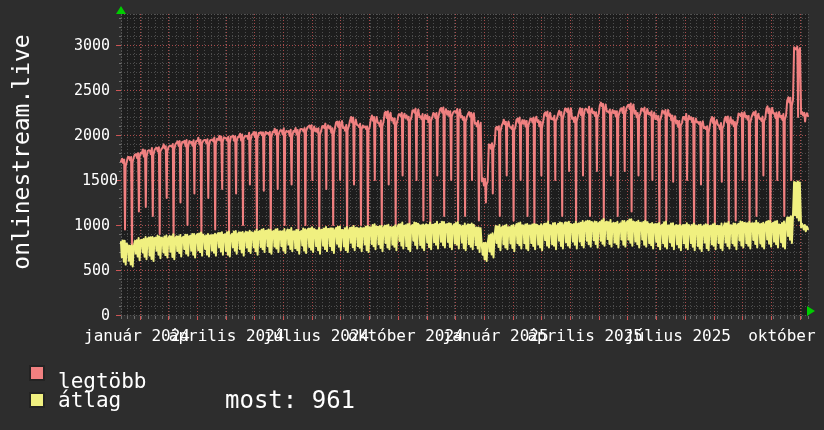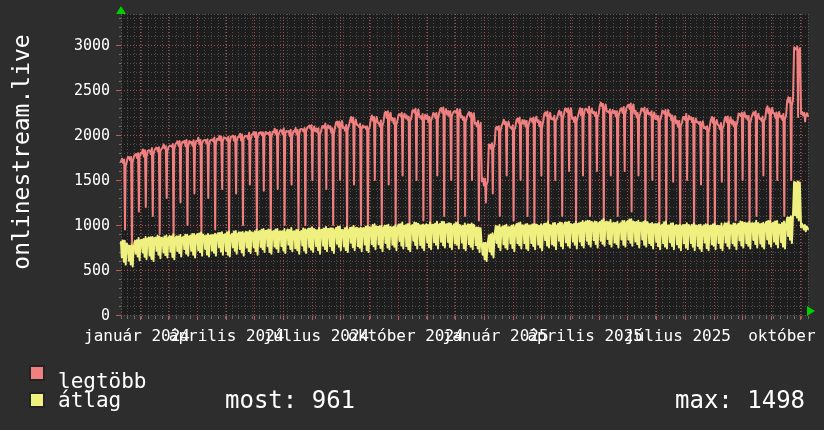--- a/index.html
+++ b/index.html
@@ -345,21 +345,21 @@
       <path d="M121.0,161.6 L122.1,158.7 L123.1,163.0 L124.2,159.6 L125.0,229.5 L125.6,166.6 L126.8,161.5 L127.9,157.1 L129.0,156.9 L130.0,160.3 L131.1,157.0 L132.0,252.0 L132.5,162.2 L133.8,157.2 L134.9,154.6 L136.0,154.1 L137.0,157.9 L138.1,153.1 L138.9,211.5 L139.5,157.1 L140.7,152.7 L141.8,153.4 L142.9,149.4 L143.9,156.6 L145.0,150.2 L145.8,207.0 L146.4,157.6 L147.6,150.8 L148.8,150.3 L149.9,150.7 L150.8,154.3 L151.9,148.1 L152.8,216.0 L153.3,155.0 L154.6,149.8 L155.7,148.2 L156.8,147.7 L157.8,151.4 L158.9,147.2 L159.7,234.0 L160.3,151.7 L161.5,148.8 L162.6,147.8 L163.7,144.4 L164.7,148.6 L165.8,146.2 L166.7,198.0 L167.2,152.3 L168.5,147.0 L169.6,145.9 L170.7,145.8 L171.7,146.8 L172.8,144.0 L173.6,238.5 L174.2,149.6 L175.4,144.3 L176.5,142.8 L177.6,141.3 L178.6,145.9 L179.7,141.1 L180.5,202.5 L181.1,146.3 L182.3,141.8 L183.5,142.3 L184.6,140.8 L185.5,146.2 L186.6,140.1 L187.5,225.0 L188.0,147.8 L189.3,141.1 L190.4,142.6 L191.5,142.0 L192.5,145.8 L193.6,140.2 L194.4,193.5 L195.0,146.0 L196.2,141.1 L197.3,141.0 L198.4,137.8 L199.4,144.4 L200.5,139.9 L201.4,234.0 L201.9,143.7 L203.2,140.8 L204.3,140.0 L205.4,140.1 L206.4,143.2 L207.5,139.3 L208.3,198.0 L208.9,146.0 L210.1,140.5 L211.2,140.0 L212.3,139.5 L213.3,141.4 L214.4,137.4 L215.2,229.5 L215.8,144.2 L217.0,138.7 L218.2,139.9 L219.3,135.9 L220.2,140.5 L221.3,136.6 L222.2,189.0 L222.7,141.9 L224.0,137.3 L225.1,137.8 L226.2,138.3 L227.2,140.6 L228.3,136.8 L229.1,234.0 L229.7,143.3 L230.9,136.8 L232.0,136.5 L233.1,135.7 L234.1,140.8 L235.2,136.3 L236.1,193.5 L236.6,141.4 L237.9,136.9 L239.0,136.9 L240.1,133.8 L241.1,140.4 L242.2,134.6 L243.0,225.0 L243.5,139.2 L244.8,136.3 L245.9,136.1 L247.0,135.9 L248.0,139.0 L249.1,132.8 L249.9,184.5 L250.5,140.6 L251.7,134.8 L252.8,133.9 L254.0,132.0 L254.9,136.9 L256.0,132.3 L256.9,229.5 L257.4,138.7 L258.7,133.0 L259.8,133.2 L260.9,132.1 L261.9,135.1 L263.0,132.4 L263.8,190.8 L264.4,136.5 L265.6,131.9 L266.7,133.6 L267.8,132.9 L268.8,134.3 L269.9,131.8 L270.8,234.0 L271.3,137.9 L272.6,131.7 L273.7,132.1 L274.8,128.8 L275.7,134.3 L276.9,129.9 L277.7,189.0 L278.2,136.0 L279.5,131.7 L280.6,130.1 L281.7,130.5 L282.7,134.5 L283.8,128.3 L284.6,225.0 L285.2,133.8 L286.4,130.9 L287.5,131.8 L288.7,131.1 L289.6,135.9 L290.7,129.7 L291.6,184.5 L292.1,137.0 L293.4,131.0 L294.5,131.8 L295.6,127.9 L296.6,134.4 L297.7,129.9 L298.5,229.5 L299.1,135.1 L300.3,129.3 L301.4,129.0 L302.5,129.4 L303.5,131.5 L304.6,128.1 L305.4,225.0 L306.0,132.0 L307.3,127.5 L308.4,126.5 L309.5,125.5 L310.4,128.8 L311.6,125.2 L312.4,180.0 L312.9,132.5 L314.2,126.6 L315.3,131.4 L316.4,128.6 L317.4,132.5 L318.5,128.3 L319.3,229.5 L319.9,135.0 L321.1,130.9 L322.2,126.3 L323.4,126.0 L324.3,128.0 L325.4,123.6 L326.3,189.0 L326.8,128.4 L328.1,125.3 L329.2,128.5 L330.3,126.4 L331.3,132.7 L332.4,128.2 L333.2,225.0 L333.8,134.4 L335.0,128.0 L336.1,122.3 L337.2,121.6 L338.2,126.9 L339.3,121.6 L340.1,180.0 L340.7,126.9 L342.0,121.1 L343.1,128.1 L344.2,127.3 L345.1,130.8 L346.3,125.0 L347.1,234.0 L347.6,130.2 L348.9,125.9 L350.0,120.5 L351.1,117.0 L352.1,122.5 L353.2,117.5 L354.0,184.5 L354.6,125.4 L355.8,119.6 L356.9,124.7 L358.0,125.3 L359.0,127.0 L360.1,123.8 L361.0,225.0 L361.5,129.6 L362.8,125.5 L363.9,127.2 L365.0,126.3 L366.0,128.9 L367.1,126.4 L367.9,229.5 L368.5,130.2 L369.7,126.9 L370.8,119.2 L371.9,115.5 L372.9,120.8 L374.0,117.0 L374.8,180.0 L375.4,123.6 L376.6,116.9 L377.8,122.8 L378.9,123.2 L379.8,126.5 L380.9,120.4 L381.8,225.0 L382.3,126.9 L383.6,121.1 L384.7,113.0 L385.8,111.7 L386.8,117.9 L387.9,111.3 L388.7,184.5 L389.3,116.7 L390.5,112.7 L391.6,120.4 L392.7,118.1 L393.7,123.6 L394.8,118.6 L395.7,225.0 L396.2,125.4 L397.5,119.9 L398.6,114.7 L399.7,114.2 L400.7,116.1 L401.8,112.9 L402.6,175.5 L403.2,117.9 L404.4,113.8 L405.5,117.9 L406.6,115.4 L407.6,119.8 L408.7,116.8 L409.5,229.5 L410.1,121.3 L411.3,117.6 L412.5,110.5 L413.6,110.2 L414.5,112.7 L415.6,108.6 L416.5,180.0 L417.0,116.4 L418.3,109.5 L419.4,117.2 L420.5,116.3 L421.5,119.1 L422.6,114.1 L423.4,220.5 L424.0,120.5 L425.2,114.8 L426.3,118.9 L427.4,115.2 L428.4,122.0 L429.5,117.0 L430.4,225.0 L430.9,121.3 L432.2,117.4 L433.3,113.0 L434.4,113.8 L435.4,117.9 L436.5,112.9 L437.3,175.5 L437.9,119.1 L439.1,113.7 L440.2,109.1 L441.3,108.0 L442.3,112.8 L443.4,107.6 L444.2,216.0 L444.8,113.3 L446.0,109.2 L447.2,114.7 L448.3,111.1 L449.2,116.1 L450.3,111.2 L451.2,180.0 L451.7,116.8 L453.0,112.8 L454.1,111.2 L455.2,111.6 L456.2,112.6 L457.3,108.9 L458.1,220.5 L458.7,116.4 L459.9,109.4 L461.0,117.5 L462.1,116.0 L463.1,119.9 L464.2,117.1 L465.1,216.0 L465.6,122.3 L466.9,116.8 L468.0,114.0 L469.1,112.1 L470.1,116.4 L471.2,112.9 L472.0,180.0 L472.5,116.8 L473.8,113.2 L474.9,123.7 L476.0,123.1 L477.0,126.5 L478.1,120.9 L478.9,220.5 L479.5,128.1 L480.7,122.8 L481.8,181.0 L483.0,178.3 L483.9,185.4 L485.0,178.7 L485.9,202.5 L486.4,185.3 L487.7,181.0 L488.8,144.6 L489.9,144.7 L490.9,148.8 L492.0,143.2 L492.8,193.5 L493.4,148.3 L494.6,144.0 L495.7,127.9 L496.8,126.8 L497.8,129.6 L498.9,126.3 L499.8,216.0 L500.3,132.6 L501.6,125.6 L502.7,123.5 L503.8,119.8 L504.7,124.3 L505.9,121.8 L506.7,175.5 L507.2,126.7 L508.5,121.5 L509.6,126.6 L510.7,127.5 L511.7,128.9 L512.8,125.2 L513.6,220.5 L514.2,130.3 L515.4,127.0 L516.5,119.7 L517.7,118.5 L518.6,122.7 L519.7,117.5 L520.6,180.0 L521.1,125.4 L522.4,120.1 L523.5,123.7 L524.6,120.4 L525.6,126.5 L526.7,120.9 L527.5,216.0 L528.1,126.7 L529.3,122.2 L530.4,118.6 L531.5,118.8 L532.5,122.4 L533.6,117.4 L534.4,225.0 L535.0,121.3 L536.3,116.8 L537.4,122.0 L538.5,120.2 L539.4,126.3 L540.6,121.6 L541.4,175.5 L541.9,128.2 L543.2,121.1 L544.3,113.9 L545.4,112.4 L546.4,116.1 L547.5,111.5 L548.3,220.5 L548.9,117.7 L550.1,112.8 L551.2,119.2 L552.4,118.4 L553.3,119.8 L554.4,115.7 L555.3,180.0 L555.8,121.4 L557.1,118.2 L558.2,113.6 L559.3,110.7 L560.3,115.4 L561.4,112.1 L562.2,216.0 L562.8,119.2 L564.0,113.8 L565.1,108.5 L566.2,108.9 L567.2,111.9 L568.3,108.4 L569.1,171.0 L569.7,113.2 L571.0,108.4 L572.1,118.8 L573.2,117.5 L574.1,122.0 L575.3,117.0 L576.1,225.0 L576.6,121.4 L577.9,116.6 L579.0,111.9 L580.1,108.2 L581.1,115.2 L582.2,108.7 L583.0,175.5 L583.6,116.5 L584.8,109.5 L585.9,108.7 L587.0,109.7 L588.0,112.7 L589.1,106.8 L590.0,216.0 L590.5,113.1 L591.8,108.6 L592.9,113.3 L594.0,111.9 L595.0,116.1 L596.1,112.3 L596.9,171.0 L597.5,116.9 L598.7,113.8 L599.8,105.6 L600.9,102.6 L601.9,106.3 L603.0,103.9 L603.8,220.5 L604.4,110.2 L605.6,104.6 L606.8,111.5 L607.9,111.6 L608.8,112.7 L609.9,109.6 L610.8,175.5 L611.3,114.9 L612.6,110.0 L613.7,113.0 L614.8,111.0 L615.8,116.5 L616.9,111.3 L617.7,216.0 L618.3,116.9 L619.5,112.1 L620.6,109.2 L621.7,108.2 L622.7,113.0 L623.8,106.9 L624.7,171.0 L625.2,114.7 L626.5,107.9 L627.6,105.7 L628.7,104.7 L629.7,108.9 L630.8,103.5 L631.6,211.5 L632.2,108.6 L633.4,104.4 L634.5,113.7 L635.6,110.7 L636.6,117.2 L637.7,112.9 L638.5,175.5 L639.1,116.9 L640.3,113.8 L641.5,108.5 L642.6,109.2 L643.5,111.5 L644.6,107.6 L645.5,220.5 L646.0,114.7 L647.3,108.9 L648.4,114.2 L649.5,112.7 L650.5,115.3 L651.6,111.2 L652.4,180.0 L653.0,117.6 L654.2,112.4 L655.3,119.1 L656.4,115.5 L657.4,119.9 L658.5,116.1 L659.4,225.0 L659.9,121.4 L661.2,116.6 L662.3,110.6 L663.4,111.5 L664.4,113.8 L665.5,109.9 L666.3,220.5 L666.9,116.5 L668.1,110.0 L669.2,115.9 L670.3,114.4 L671.3,120.3 L672.4,115.6 L673.2,181.8 L673.8,120.3 L675.0,116.3 L676.2,123.6 L677.3,120.9 L678.2,126.9 L679.3,120.9 L680.2,225.0 L680.7,125.9 L682.0,122.8 L683.1,117.0 L684.2,116.9 L685.2,119.9 L686.3,113.9 L687.1,180.0 L687.7,121.9 L688.9,115.8 L690.0,119.3 L691.1,117.2 L692.1,122.3 L693.2,118.0 L694.1,229.5 L694.6,123.8 L695.9,118.5 L697.0,122.6 L698.1,122.0 L699.1,124.2 L700.2,121.8 L701.0,184.5 L701.5,126.0 L702.8,121.2 L703.9,128.2 L705.0,127.0 L706.0,129.0 L707.1,126.3 L707.9,225.0 L708.5,132.7 L709.7,126.5 L710.8,120.2 L712.0,117.0 L712.9,122.8 L714.0,118.0 L714.9,229.5 L715.4,123.8 L716.7,120.1 L717.8,124.7 L718.9,125.6 L719.9,129.3 L721.0,122.9 L721.8,181.8 L722.4,128.7 L723.6,125.4 L724.7,118.6 L725.8,116.9 L726.8,122.4 L727.9,116.4 L728.8,225.0 L729.3,123.7 L730.6,117.3 L731.7,123.7 L732.8,120.2 L733.7,126.2 L734.9,121.9 L735.7,220.5 L736.2,126.5 L737.5,121.1 L738.6,113.4 L739.7,114.3 L740.7,116.0 L741.8,112.6 L742.6,180.0 L743.2,117.0 L744.4,112.3 L745.5,117.6 L746.7,115.9 L747.6,119.7 L748.7,116.0 L749.6,225.0 L750.1,123.7 L751.4,117.7 L752.5,114.5 L753.6,112.2 L754.6,115.5 L755.7,111.2 L756.5,216.0 L757.1,117.5 L758.3,113.8 L759.4,118.9 L760.5,118.5 L761.5,121.0 L762.6,116.6 L763.4,175.5 L764.0,121.5 L765.3,118.0 L766.4,108.6 L767.5,106.3 L768.4,113.1 L769.6,108.4 L770.4,220.5 L770.9,114.7 L772.2,108.0 L773.3,113.5 L774.4,113.3 L775.4,117.9 L776.5,112.5 L777.3,180.0 L777.9,117.5 L779.1,112.1 L780.2,117.4 L781.4,115.9 L782.3,119.9 L783.4,114.1 L784.3,216.0 L784.8,119.7 L786.1,115.3 L787.2,100.5 L788.3,97.3 L789.3,102.5 L790.4,97.8 L791.2,180.0 L791.8,105.7 L793.0,100.0 L794.1,47.3 L795.2,48.4 L796.2,49.5 L797.3,46.6 L798.1,117.0 L798.7,51.7 L800.0,48.1 L801.1,113.9 L802.2,112.1 L803.1,115.5 L804.3,112.9 L805.1,121.5 L805.6,117.0 L806.9,113.2 L808.0,116.1" fill="none" stroke="#f08080" stroke-width="2" stroke-linejoin="round" stroke-linecap="round"></path>
       <path d="M121.0,242.1 L121.8,257.2 L122.8,240.4 L123.8,261.8 L124.7,240.8 L125.7,264.6 L126.7,243.4 L127.9,245.7 L128.8,260.8 L129.7,245.8 L130.7,264.5 L131.7,245.3 L132.7,266.4 L133.6,247.5 L134.9,240.9 L135.7,253.6 L136.7,240.3 L137.7,256.6 L138.6,238.0 L139.6,260.1 L140.6,240.5 L141.8,239.9 L142.7,252.5 L143.6,239.1 L144.6,256.7 L145.6,237.0 L146.5,259.2 L147.5,239.0 L148.8,237.6 L149.6,255.6 L150.6,237.2 L151.5,258.9 L152.5,237.1 L153.5,261.0 L154.4,238.1 L155.7,237.7 L156.5,250.7 L157.5,235.8 L158.5,254.7 L159.4,236.4 L160.4,258.3 L161.4,237.7 L162.6,238.4 L163.5,252.4 L164.4,236.5 L165.4,255.1 L166.4,235.5 L167.4,257.4 L168.3,238.4 L169.6,236.1 L170.4,251.7 L171.4,236.5 L172.4,256.9 L173.3,234.2 L174.3,259.2 L175.3,238.0 L176.5,236.3 L177.3,251.0 L178.3,236.5 L179.3,252.9 L180.3,235.1 L181.2,256.5 L182.2,238.0 L183.5,236.7 L184.3,249.1 L185.3,234.7 L186.2,253.6 L187.2,234.7 L188.2,255.6 L189.1,236.6 L190.4,235.7 L191.2,250.7 L192.2,234.0 L193.2,254.8 L194.1,233.9 L195.1,257.4 L196.1,235.9 L197.3,234.1 L198.2,250.2 L199.1,233.6 L200.1,252.1 L201.1,232.4 L202.1,255.6 L203.0,234.5 L204.3,236.5 L205.1,249.0 L206.1,235.5 L207.0,254.6 L208.0,234.0 L209.0,256.5 L210.0,235.4 L211.2,235.3 L212.0,250.6 L213.0,234.9 L214.0,252.7 L215.0,233.8 L215.9,255.6 L216.9,235.1 L218.2,233.1 L219.0,247.2 L220.0,233.1 L220.9,251.4 L221.9,232.3 L222.9,254.7 L223.8,234.9 L225.1,234.2 L225.9,251.0 L226.9,232.3 L227.9,254.7 L228.8,231.5 L229.8,256.5 L230.8,235.3 L232.0,233.9 L232.9,247.2 L233.8,231.6 L234.8,250.7 L235.8,231.1 L236.7,253.8 L237.7,234.3 L239.0,232.4 L239.8,249.0 L240.8,232.6 L241.7,252.5 L242.7,232.0 L243.7,255.6 L244.7,233.8 L245.9,231.9 L246.7,247.4 L247.7,232.2 L248.7,251.1 L249.7,230.7 L250.6,252.9 L251.6,232.2 L252.8,233.1 L253.7,247.2 L254.7,231.6 L255.6,251.3 L256.6,229.8 L257.6,254.7 L258.5,231.8 L259.8,231.0 L260.6,247.0 L261.6,229.7 L262.6,249.2 L263.5,229.1 L264.5,252.0 L265.5,231.0 L266.7,230.6 L267.6,246.3 L268.5,229.6 L269.5,251.9 L270.5,230.1 L271.4,253.8 L272.4,231.6 L273.7,231.1 L274.5,246.6 L275.5,229.6 L276.4,248.5 L277.4,229.1 L278.4,252.0 L279.4,231.4 L280.6,231.6 L281.4,246.2 L282.4,231.3 L283.4,250.4 L284.4,229.0 L285.3,252.9 L286.3,232.6 L287.5,229.5 L288.4,244.6 L289.3,230.0 L290.3,249.0 L291.3,228.1 L292.3,251.1 L293.2,231.6 L294.5,231.6 L295.3,248.3 L296.3,229.9 L297.3,250.2 L298.2,229.9 L299.2,253.8 L300.2,231.9 L301.4,231.1 L302.3,245.4 L303.2,228.6 L304.2,250.6 L305.2,229.2 L306.1,252.9 L307.1,230.3 L308.4,228.7 L309.2,247.0 L310.2,228.5 L311.1,249.7 L312.1,227.3 L313.1,252.0 L314.1,229.1 L315.3,230.2 L316.1,246.2 L317.1,230.3 L318.1,250.2 L319.1,228.0 L320.0,253.8 L321.0,230.2 L322.2,229.5 L323.1,245.7 L324.0,228.4 L325.0,249.1 L326.0,227.1 L327.0,251.1 L327.9,229.0 L329.2,229.1 L330.0,246.2 L331.0,228.3 L332.0,250.3 L332.9,228.4 L333.9,252.9 L334.9,230.5 L336.1,228.0 L337.0,243.7 L337.9,226.8 L338.9,246.7 L339.9,226.6 L340.8,250.2 L341.8,229.9 L343.1,230.3 L343.9,246.4 L344.9,228.2 L345.8,250.1 L346.8,227.0 L347.8,252.0 L348.8,230.6 L350.0,227.8 L350.8,242.8 L351.8,227.4 L352.8,247.3 L353.7,226.0 L354.7,250.2 L355.7,228.2 L356.9,227.7 L357.8,246.1 L358.7,228.5 L359.7,247.8 L360.7,227.5 L361.7,251.1 L362.6,228.4 L363.9,228.2 L364.7,244.4 L365.7,226.8 L366.7,250.2 L367.6,225.9 L368.6,252.0 L369.6,227.3 L370.8,227.4 L371.7,244.0 L372.6,225.1 L373.6,246.2 L374.6,224.3 L375.5,249.3 L376.5,226.6 L377.8,226.9 L378.6,244.3 L379.6,226.2 L380.5,248.0 L381.5,225.8 L382.5,251.1 L383.4,228.2 L384.7,225.8 L385.5,242.9 L386.5,225.4 L387.5,247.5 L388.4,224.8 L389.4,249.3 L390.4,227.0 L391.6,227.7 L392.5,244.6 L393.4,226.8 L394.4,246.8 L395.4,225.2 L396.4,250.2 L397.3,228.1 L398.6,224.5 L399.4,241.0 L400.4,224.3 L401.4,245.6 L402.3,222.5 L403.3,248.4 L404.3,226.0 L405.5,225.4 L406.3,246.1 L407.3,224.3 L408.3,249.2 L409.3,223.8 L410.2,251.1 L411.2,226.3 L412.5,225.0 L413.3,240.8 L414.3,222.4 L415.2,244.9 L416.2,222.9 L417.2,248.4 L418.1,223.8 L419.4,225.9 L420.2,244.9 L421.2,225.2 L422.2,247.7 L423.1,224.5 L424.1,250.2 L425.1,225.5 L426.3,224.2 L427.2,242.5 L428.1,225.0 L429.1,247.2 L430.1,222.6 L431.1,249.3 L432.0,224.9 L433.3,224.7 L434.1,242.1 L435.1,223.7 L436.0,244.8 L437.0,221.8 L438.0,248.4 L439.0,224.7 L440.2,223.7 L441.0,241.8 L442.0,221.8 L443.0,245.3 L444.0,221.9 L444.9,247.5 L445.9,224.4 L447.2,224.1 L448.0,241.9 L449.0,223.2 L449.9,247.0 L450.9,223.8 L451.9,249.3 L452.8,226.3 L454.1,224.2 L454.9,243.4 L455.9,223.1 L456.9,244.8 L457.8,221.9 L458.8,248.4 L459.8,225.0 L461.0,226.7 L461.9,242.6 L462.8,225.8 L463.8,248.2 L464.8,223.5 L465.7,250.2 L466.7,226.2 L468.0,224.4 L468.8,244.1 L469.8,224.8 L470.7,246.7 L471.7,223.5 L472.7,249.3 L473.7,224.7 L474.9,228.2 L475.7,245.1 L476.7,227.4 L477.7,248.5 L478.7,227.5 L479.6,252.0 L480.6,228.2 L481.8,245.7 L482.7,254.7 L483.7,243.0 L484.6,259.1 L485.6,242.8 L486.6,261.0 L487.5,244.8 L488.8,235.6 L489.6,251.6 L490.6,234.6 L491.6,254.5 L492.5,233.3 L493.5,257.4 L494.5,236.5 L495.7,226.0 L496.6,242.9 L497.5,226.6 L498.5,246.9 L499.5,225.1 L500.4,250.2 L501.4,228.0 L502.7,226.6 L503.5,244.3 L504.5,225.8 L505.4,247.5 L506.4,224.8 L507.4,249.3 L508.4,227.2 L509.6,227.2 L510.4,243.5 L511.4,225.8 L512.4,247.9 L513.4,225.0 L514.3,251.1 L515.3,227.7 L516.5,224.1 L517.4,243.2 L518.3,223.2 L519.3,245.3 L520.3,222.5 L521.3,248.4 L522.2,225.2 L523.5,226.1 L524.3,243.2 L525.3,224.5 L526.3,248.4 L527.2,224.0 L528.2,250.2 L529.2,225.5 L530.4,225.8 L531.3,243.1 L532.2,224.6 L533.2,245.9 L534.2,223.9 L535.1,249.3 L536.1,224.6 L537.4,225.2 L538.2,244.4 L539.2,225.9 L540.1,247.4 L541.1,224.3 L542.1,250.2 L543.1,226.0 L544.3,223.8 L545.1,240.2 L546.1,223.4 L547.1,245.6 L548.1,221.6 L549.0,247.5 L550.0,224.9 L551.2,225.9 L552.1,244.3 L553.0,223.3 L554.0,245.8 L555.0,222.9 L556.0,249.3 L556.9,226.3 L558.2,223.8 L559.0,240.8 L560.0,222.5 L561.0,245.9 L561.9,222.9 L562.9,248.4 L563.9,225.4 L565.1,222.5 L566.0,242.3 L566.9,222.5 L567.9,245.4 L568.9,221.8 L569.8,247.5 L570.8,224.0 L572.1,224.8 L572.9,241.4 L573.9,224.1 L574.8,244.8 L575.8,221.7 L576.8,248.4 L577.8,224.2 L579.0,223.4 L579.8,241.4 L580.8,222.7 L581.8,245.3 L582.7,221.0 L583.7,247.5 L584.7,222.8 L585.9,221.4 L586.8,240.7 L587.7,220.8 L588.7,244.2 L589.7,221.0 L590.7,246.6 L591.6,222.0 L592.9,223.5 L593.7,240.3 L594.7,221.5 L595.7,243.9 L596.6,221.9 L597.6,247.5 L598.6,223.4 L599.8,222.1 L600.7,240.7 L601.6,220.5 L602.6,243.7 L603.6,219.1 L604.5,245.7 L605.5,222.3 L606.8,221.5 L607.6,239.0 L608.6,222.2 L609.5,244.0 L610.5,219.9 L611.5,246.6 L612.4,223.6 L613.7,223.0 L614.5,242.4 L615.5,222.9 L616.5,244.0 L617.4,221.8 L618.4,247.5 L619.4,224.4 L620.6,223.2 L621.5,239.5 L622.4,221.0 L623.4,244.7 L624.4,221.1 L625.4,246.6 L626.3,223.0 L627.6,221.0 L628.4,239.6 L629.4,219.6 L630.4,242.8 L631.3,219.3 L632.3,245.7 L633.3,221.4 L634.5,222.6 L635.3,241.5 L636.3,222.0 L637.3,244.2 L638.3,220.7 L639.2,247.5 L640.2,222.8 L641.5,223.1 L642.3,239.4 L643.3,222.1 L644.2,244.8 L645.2,220.7 L646.2,246.6 L647.1,222.0 L648.4,224.2 L649.2,243.3 L650.2,224.0 L651.2,245.2 L652.1,223.0 L653.1,248.4 L654.1,224.4 L655.3,224.1 L656.2,241.7 L657.1,224.0 L658.1,246.3 L659.1,223.1 L660.1,249.3 L661.0,226.0 L662.3,224.6 L663.1,243.3 L664.1,222.3 L665.0,246.6 L666.0,221.6 L667.0,248.4 L668.0,225.4 L669.2,225.6 L670.0,242.2 L671.0,223.6 L672.0,245.9 L673.0,223.2 L673.9,249.3 L674.9,226.2 L676.2,225.1 L677.0,244.2 L678.0,225.5 L678.9,247.4 L679.9,224.8 L680.9,250.2 L681.8,226.5 L683.1,225.0 L683.9,243.3 L684.9,225.0 L685.9,247.4 L686.8,223.3 L687.8,249.3 L688.8,224.9 L690.0,226.8 L690.9,243.1 L691.8,225.1 L692.8,246.7 L693.8,223.4 L694.7,250.2 L695.7,225.5 L697.0,226.3 L697.8,246.0 L698.8,225.1 L699.7,248.6 L700.7,224.8 L701.7,251.1 L702.7,226.6 L703.9,225.4 L704.7,242.6 L705.7,224.3 L706.7,248.1 L707.7,224.8 L708.6,250.2 L709.6,226.3 L710.8,225.9 L711.7,244.2 L712.7,224.4 L713.6,245.7 L714.6,223.5 L715.6,249.3 L716.5,226.1 L717.8,225.9 L718.6,243.0 L719.6,225.9 L720.6,248.0 L721.5,223.5 L722.5,250.2 L723.5,227.2 L724.7,223.3 L725.6,242.5 L726.5,223.6 L727.5,246.0 L728.5,221.9 L729.4,248.4 L730.4,225.2 L731.7,225.6 L732.5,243.2 L733.5,223.5 L734.4,245.7 L735.4,223.8 L736.4,249.3 L737.4,225.4 L738.6,223.7 L739.4,240.4 L740.4,221.5 L741.4,245.5 L742.4,221.9 L743.3,247.5 L744.3,223.0 L745.5,223.2 L746.4,243.3 L747.3,223.2 L748.3,245.8 L749.3,221.8 L750.3,248.4 L751.2,223.7 L752.5,223.3 L753.3,239.9 L754.3,223.2 L755.3,244.0 L756.2,220.8 L757.2,247.5 L758.2,223.0 L759.4,224.9 L760.3,243.4 L761.2,223.8 L762.2,246.5 L763.2,222.7 L764.1,248.4 L765.1,224.6 L766.4,221.7 L767.2,239.4 L768.2,221.0 L769.1,243.7 L770.1,221.1 L771.1,246.6 L772.1,223.4 L773.3,222.8 L774.1,241.6 L775.1,221.4 L776.1,244.2 L777.1,221.1 L778.0,247.5 L779.0,224.5 L780.2,225.0 L781.1,242.2 L782.0,223.0 L783.0,246.6 L784.0,221.6 L785.0,248.4 L785.9,225.1 L787.2,217.6 L788.0,236.0 L789.0,217.6 L790.0,239.8 L790.9,216.2 L791.9,243.0 L792.9,218.1 L794.1,181.9 L795.0,215.3 L795.9,182.5 L796.9,217.5 L797.9,181.6 L798.8,220.5 L799.8,182.4 L801.1,227.5 L801.9,223.7 L802.9,225.7 L803.8,229.5 L804.8,224.9 L805.8,231.3 L806.8,226.4 L808.0,229.1" fill="none" stroke="#f0f080" stroke-width="2" stroke-linejoin="round" stroke-linecap="round"></path>
     </svg>
 
   <div class="chart-title">onlinestream.live</div>
 
   <div id="yticks">
       <div class="ytick" style="left: 40px; top: 304.5px;">0</div>
       <div class="ytick" style="left: 40px; top: 259.5px;">500</div>
       <div class="ytick" style="left: 40px; top: 214.5px;">1000</div>
-      <div class="ytick" style="left: 40px; top: 169.5px;">1500</div>
+      <div class="ytick" style="left: 48px; top: 169.5px;">1500</div>
       <div class="ytick" style="left: 40px; top: 124.5px;">2000</div>
       <div class="ytick" style="left: 40px; top: 79.5px;">2500</div>
       <div class="ytick" style="left: 40px; top: 34.5px;">3000</div>
     </div>
   <div id="xticks">
       <div class="xtick" style="left: 137px;">január 2024</div>
       <div class="xtick" style="left: 226.64px;">április 2024</div>
       <div class="xtick" style="left: 316.28px;">július 2024</div>
       <div class="xtick" style="left: 405.92px; text-align: right;">október 2024</div>
       <div class="xtick" style="left: 495.56px;">január 2025</div>
@@ -371,14 +371,13 @@
   <div class="arrow-up"></div>
   <div class="arrow-right"></div>
 
   <div class="legend-swatch" style="left: 29px; top: 365px; background: rgb(240, 128, 128);" id="sw0"></div>
   <div class="legend-label" style="left:58px;top:370px;">legtöbb</div>
 
   <div class="legend-swatch" style="left: 29px; top: 392px; background: rgb(240, 240, 128);" id="sw1"></div>
   <div class="legend-label" style="left:58px;top:389px;">átlag</div>
 
   <div class="stat" style="left:225px;top:389px;">most: 961</div>
-  <div class="stat" style="left:675px;top:389px;">max: 1498</div>
 </div>
 
 </body></html>

